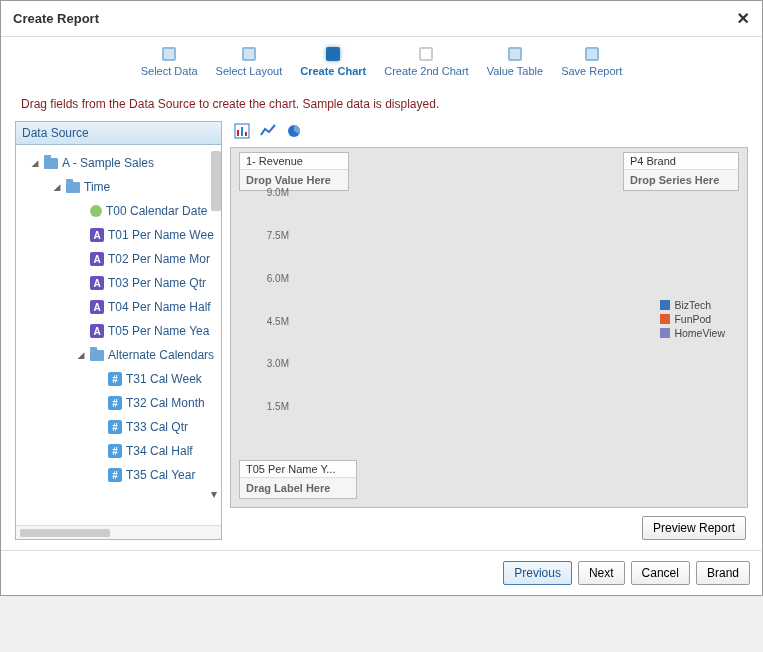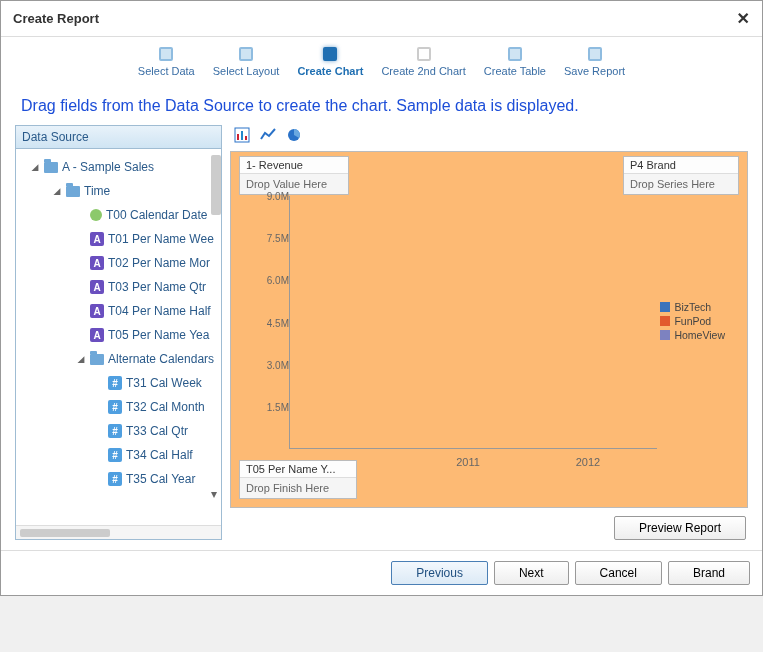--- a/index.html
+++ b/index.html
@@ -8,21 +8,21 @@
 .dialog-header { display: flex; justify-content: space-between; align-items: center; padding: 8px 12px; border-bottom: 1px solid #ddd; }
 .dialog-title { font-weight: bold; font-size: 13px; color: #333; }
 .close-x { font-size: 16px; font-weight: bold; cursor: pointer; color: #333; }
 .wizard-steps { display: flex; justify-content: center; gap: 18px; padding: 10px 0 6px; text-align: right; }
 .step { display: flex; flex-direction: column; align-items: center; gap: 4px; cursor: pointer; }
 .step-box { width: 14px; height: 14px; border: 2px solid #8fbce0; background: #cfe4f3; border-radius: 2px; }
 .step.active .step-box { background: #1f6fb2; border-color: #1f6fb2; box-shadow: 0 0 4px rgba(31,111,178,0.6); }
 .step.disabled .step-box { background: #fff; border-color: #ccc; }
 .step-label { font-size: 11px; color: #3a6ea5; }
 .step.active .step-label { color: #1f6fb2; font-weight: bold; }
-.instruction { padding: 14px 20px 10px; font-size: 16px; color: #1d4ed8; }
+.instruction { padding: 14px 20px 10px; font-size: 12px; color: #7f1d1d; }
 .body-split { display: flex; flex: 1; padding: 0 14px 10px; gap: 8px; min-height: 0; }
 .left-pane { width: 207px; border: 1px solid #9fbcd3; display: flex; flex-direction: column; }
 .ds-header { background: linear-gradient(#e8f2fa,#cfe4f3); color: #2a5a8a; font-weight: normal; padding: 4px 6px; border-bottom: 1px solid #9fbcd3; font-size: 12px; }
 .tree { flex: 1; overflow: hidden; position: relative; padding: 6px 0; }
 .tree-scroll-y { position: absolute; right: 0; top: 6px; width: 10px; height: 60px; background: #ccc; border-radius: 2px; }
 .tree-row { display: flex; align-items: center; gap: 4px; padding: 5px 4px; white-space: nowrap; overflow: hidden; color: #2a5a8a; font-size: 12px; cursor: pointer; }
 .tree-row .arrow { width: 10px; text-align: center; color: #666; font-size: 9px; }
 .tree-row.indent1 { padding-left: 14px; }
 .tree-row.indent2 { padding-left: 36px; }
 .tree-row.indent3 { padding-left: 60px; }
@@ -31,40 +31,40 @@
 .folder-icon::before { content:""; position:absolute; top:-3px; left:0; width:7px; height:3px; background:#6fa8d8; border-radius:1px 1px 0 0; }
 .clock-icon { width: 12px; height: 12px; border-radius: 50%; background:#8cc96b; position: relative; }
 .a-icon { width: 14px; height: 14px; background:#6a4fbf; color:#fff; font-size:10px; font-weight:bold; display:flex; align-items:center; justify-content:center; border-radius:2px; }
 .hash-icon { width: 14px; height: 14px; background:#4f9fe0; color:#fff; font-size:10px; font-weight:bold; display:flex; align-items:center; justify-content:center; border-radius:2px; }
 .tree-bottom-scroll { height: 14px; background:#f5f5f5; border-top:1px solid #ddd; display:flex; align-items:center; }
 .tree-bottom-scroll .thumb { width: 90px; height: 8px; background:#ccc; margin-left:4px; border-radius:2px; }
 .tree-dot { position:absolute; right:2px; bottom:30px; width:8px; height:8px; color:#666; }
 .right-pane { flex: 1; display: flex; flex-direction: column; }
 .chart-type-bar { display: flex; gap: 10px; padding: 2px 4px 8px; }
 .ct-icon { width: 16px; height: 16px; cursor: pointer; }
-.chart-outer { border: 1px solid #bbb; flex: 1; padding: 10px; position: relative; background:#fdba74; }
+.chart-outer { border: 1px solid #bbb; flex: 1; padding: 10px; position: relative; background:#e5e5e5; }
 .drop-chip { position: absolute; border: 1px solid #bbb; background: #fdfdfd; font-size: 11px; color:#555; }
 .drop-chip .chip-label { padding: 2px 6px; border-bottom: 1px solid #ddd; color:#333; font-size:11px; white-space:nowrap; overflow:hidden; text-overflow:ellipsis; }
-.drop-chip .chip-drop { padding: 4px 6px; background:#f5f5f5; color:#666; font-weight:normal; font-size:11px; }
+.drop-chip .chip-drop { padding: 4px 6px; background:#f5f5f5; color:#666; font-weight:bold; font-size:11px; }
 .chart-area { position:absolute; left: 58px; top: 44px; right: 90px; bottom: 58px; }
 .y-axis { position:absolute; left: 30px; top: 44px; bottom: 58px; width: 28px; }
 .y-tick { position:absolute; right:0; font-size:10px; color:#666; transform: translateY(50%); }
 .plot { position:absolute; inset:0; border-left:1px solid #999; border-bottom:1px solid #999; }
 .group { position:absolute; bottom:0; display:flex; align-items:flex-end; gap:4px; }
 .bar { width: 18px; background:#2f5f9f; position:relative; }
 .bar::after { content:""; position:absolute; top:0; left:0; right:0; height:40%; background:linear-gradient(rgba(255,255,255,0.35),rgba(255,255,255,0)); }
 .bar.c1 { background: linear-gradient(#2a5790,#3b73bb); }
 .bar.c2 { background: linear-gradient(#b33a1e,#e25a2e); }
 .bar.c3 { background: linear-gradient(#5b5f9e,#7d82c0); }
 .x-label { position:absolute; bottom:-20px; font-size:11px; color:#666; text-align:center; width:70px; }
 .legend { position:absolute; right: 22px; top: 42%; font-size:10.5px; color:#444; }
 .legend-row { display:flex; align-items:center; gap:4px; margin-bottom:2px; }
 .legend-sw { width:10px; height:10px; }
 .preview-row { display:flex; justify-content:flex-end; padding: 8px 2px 0; }
-.btn { border:1px solid #999; background:linear-gradient(#fff,#eee); padding:4px 24px; font-size:12px; cursor:pointer; border-radius:2px; }
+.btn { border:1px solid #999; background:linear-gradient(#fff,#eee); padding:4px 10px; font-size:12px; cursor:pointer; border-radius:2px; }
 .footer { border-top:1px solid #ddd; padding:10px 12px; display:flex; justify-content:flex-end; gap:6px; }
 .footer .btn.primary { border-color:#4a7fb5; background:linear-gradient(#f3f8fd,#dceaf6); color:#1f4f80; }
 </style>
 </head>
 <body>
 
 <div class="dialog">
   <div class="dialog-header">
     <div class="dialog-title">Create Report</div>
     <div class="close-x">✕</div>
@@ -82,21 +82,21 @@
       <div class="step active">
         <div class="step-box"></div>
         <div class="step-label">Create Chart</div>
       </div>
       <div class="step disabled">
         <div class="step-box"></div>
         <div class="step-label">Create 2nd Chart</div>
       </div>
       <div class="step">
         <div class="step-box"></div>
-        <div class="step-label">Create Table</div>
+        <div class="step-label">Value Table</div>
       </div>
       <div class="step">
         <div class="step-box"></div>
         <div class="step-label">Save Report</div>
       </div>
     </div>
 
   <div class="instruction">Drag fields from the Data Source to create the chart. Sample data is displayed.</div>
 
   <div class="body-split">
@@ -204,54 +204,32 @@
         <div class="drop-chip" style="left:8px; top:4px; width:110px">
           <div class="chip-label">1- Revenue</div>
           <div class="chip-drop">Drop Value Here</div>
         </div>
         <div class="drop-chip" style="right:8px; top:4px; width:116px">
           <div class="chip-label">P4 Brand</div>
           <div class="chip-drop">Drop Series Here</div>
         </div>
         <div class="drop-chip" style="left:8px; bottom:8px; width:118px">
           <div class="chip-label">T05 Per Name Y...</div>
-          <div class="chip-drop">Drop Finish Here</div>
+          <div class="chip-drop">Drag Label Here</div>
         </div>
 
         <div class="y-axis" id="y-axis">
             <div class="y-tick" style="bottom: 16.6667%; margin-top: 11px;">1.5M</div>
             <div class="y-tick" style="bottom: 33.3333%;">3.0M</div>
             <div class="y-tick" style="bottom: 50%;">4.5M</div>
             <div class="y-tick" style="bottom: 66.6667%;">6.0M</div>
             <div class="y-tick" style="bottom: 83.3333%;">7.5M</div>
             <div class="y-tick" style="bottom: 100%;">9.0M</div>
           </div>
 
-        <div class="chart-area">
-          <div class="plot" id="plot">
-              <div class="group" style="left: 25px;">
-                <div class="bar c1" style="height: 92.2222%;"></div>
-                <div class="bar c2" style="height: 80%;"></div>
-                <div class="bar c3" style="height: 88.8889%;"></div>
-                <div class="x-label" style="left: -2px;"></div>
-              </div>
-              <div class="group" style="left: 145px;">
-                <div class="bar c1" style="height: 93.3333%;"></div>
-                <div class="bar c2" style="height: 81.1111%;"></div>
-                <div class="bar c3" style="height: 81.1111%;"></div>
-                <div class="x-label" style="left: -2px;">2011</div>
-              </div>
-              <div class="group" style="left: 265px;">
-                <div class="bar c1" style="height: 96.6667%;"></div>
-                <div class="bar c2" style="height: 88.8889%;"></div>
-                <div class="bar c3" style="height: 75.5556%;"></div>
-                <div class="x-label" style="left: -2px;">2012</div>
-              </div>
-            </div>
-        </div>
 
         <div class="legend" id="legend">
             <div class="legend-row">
               <span class="legend-sw" style="background:#3b73bb"></span>
               <span>BizTech</span>
             </div>
             <div class="legend-row">
               <span class="legend-sw" style="background:#e25a2e"></span>
               <span>FunPod</span>
             </div>

